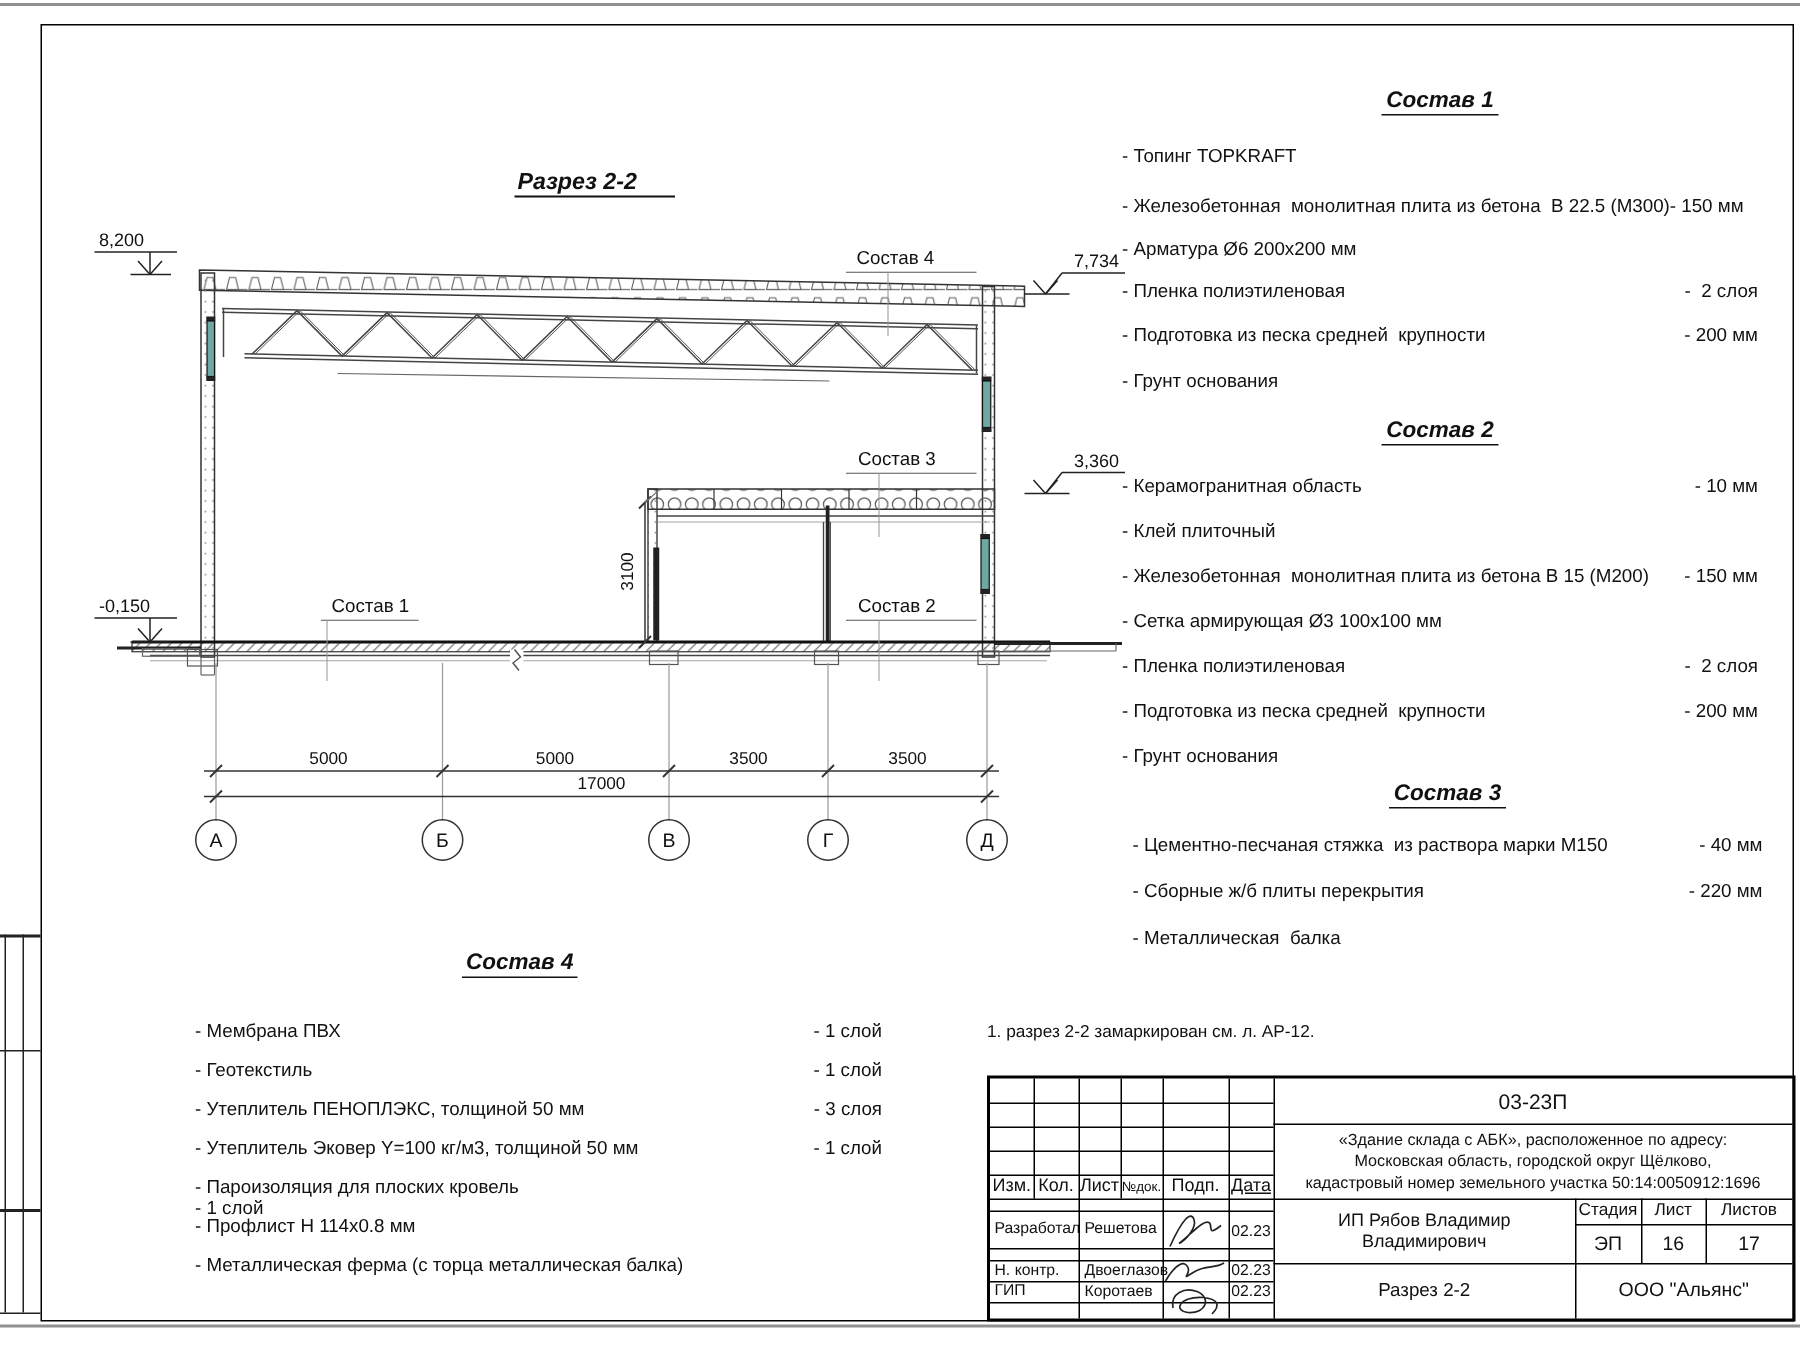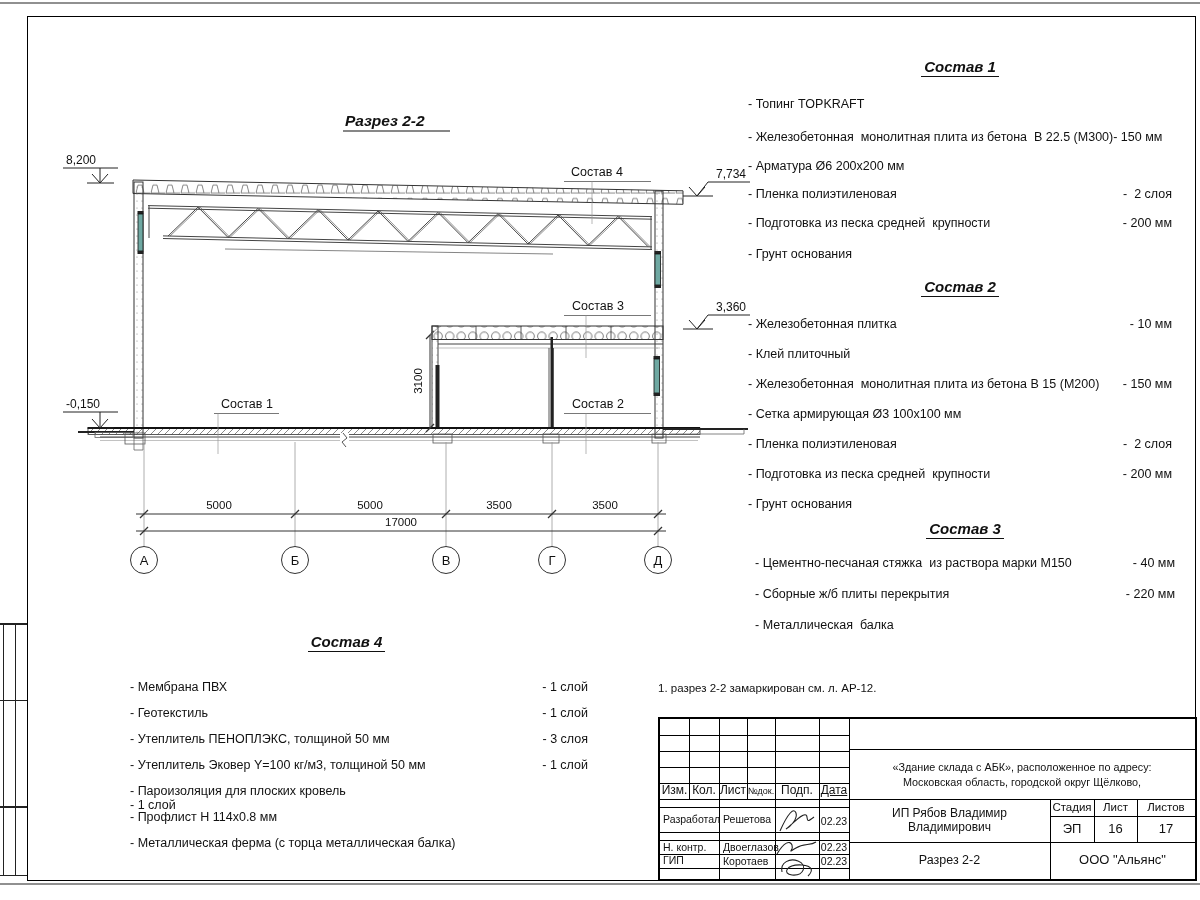--- a/index.html
+++ b/index.html
@@ -254,21 +254,21 @@
       <div class="ci" style="height:28px;"><span>- Арматура Ø6 200х200 мм</span><span></span></div>
       <div class="ci" style="height:29px;"><span>- Пленка полиэтиленовая</span><span>-  2 слоя</span></div>
       <div class="ci" style="height:31px;"><span>- Подготовка из песка средней  крупности</span><span>- 200 мм</span></div>
       <div class="ci"><span>- Грунт основания</span><span></span></div>
     </div>
   </div>
 
   <div class="comp" style="left:748px;top:278px;width:424px;">
     <div class="comp-title"><span>Состав 2</span></div>
     <div style="margin-top:22px;">
-      <div class="ci" style="height:30px;"><span>- Железобетонная плитка</span><span>- 10 мм</span></div>
+      <div class="ci" style="height:30px;"><span>- Керамогранитная область</span><span>- 10 мм</span></div>
       <div class="ci" style="height:30px;"><span>- Клей плиточный</span><span></span></div>
       <div class="ci" style="height:30px;"><span>- Железобетонная  монолитная плита из бетона В 15 (М200)</span><span>- 150 мм</span></div>
       <div class="ci" style="height:30px;"><span>- Сетка армирующая Ø3 100х100 мм</span><span></span></div>
       <div class="ci" style="height:30px;"><span>- Пленка полиэтиленовая</span><span>-  2 слоя</span></div>
       <div class="ci" style="height:30px;"><span>- Подготовка из песка средней  крупности</span><span>- 200 мм</span></div>
       <div class="ci"><span>- Грунт основания</span><span></span></div>
     </div>
   </div>
 
   <div class="comp" style="left:755px;top:520px;width:420px;">
@@ -339,23 +339,25 @@
     <div class="cell" style="left:159px;top:135px;width:30px;height:14px;font-size:10.5px;">02.23</div>
 
     <svg class="abs" style="left:116px;top:86px;" width="43" height="30" viewBox="0 0 43 30">
       <path d="M4,26 C12,8 18,2 20,8 C22,14 14,22 10,24 C18,18 26,8 30,10 C33,12 28,20 38,12" fill="none" stroke="#222" stroke-width="1.1"></path>
     </svg>
     <svg class="abs" style="left:114px;top:119px;" width="47" height="42" viewBox="0 0 47 42">
       <path d="M3,16 C10,4 16,2 18,7 C20,12 12,16 22,10 C30,5 36,8 42,4" fill="none" stroke="#222" stroke-width="1.1"></path>
       <path d="M8,34 C6,24 16,20 24,23 C34,27 30,38 18,37 C8,36 12,26 28,27 C38,28 40,32 34,38" fill="none" stroke="#222" stroke-width="1.1"></path>
     </svg>
 
+    <div class="cell" style="left:189px;top:0;width:346px;height:30px;font-size:14px;">03-23П</div>
     <div class="abs" style="left:192px;top:33px;width:340px;height:45px;display:flex;flex-direction:column;justify-content:center;text-align:center;font-size:10.8px;line-height:1.3;">
       <div>«Здание склада с АБК», расположенное по адресу:</div>
       <div>Московская область, городской округ Щёлково,</div>
+      <div>кадастровый номер земельного участка 50:14:0050912:1696</div>
     </div>
     <div class="cell" style="left:189px;top:80px;width:201px;height:43px;font-size:12px;">ИП Рябов Владимир Владимирович</div>
     <div class="cell" style="left:189px;top:123px;width:201px;height:37px;font-size:12.5px;">Разрез 2-2</div>
     <div class="cell" style="left:390px;top:80px;width:44px;height:17px;font-size:11.5px;">Стадия</div>
     <div class="cell" style="left:434px;top:80px;width:43px;height:17px;font-size:11.5px;">Лист</div>
     <div class="cell" style="left:477px;top:80px;width:58px;height:17px;font-size:11.5px;">Листов</div>
     <div class="cell" style="left:390px;top:97px;width:44px;height:26px;font-size:13px;">ЭП</div>
     <div class="cell" style="left:434px;top:97px;width:43px;height:26px;font-size:13px;">16</div>
     <div class="cell" style="left:477px;top:97px;width:58px;height:26px;font-size:13px;">17</div>
     <div class="cell" style="left:390px;top:123px;width:145px;height:37px;font-size:13px;">ООО "Альянс"</div>

